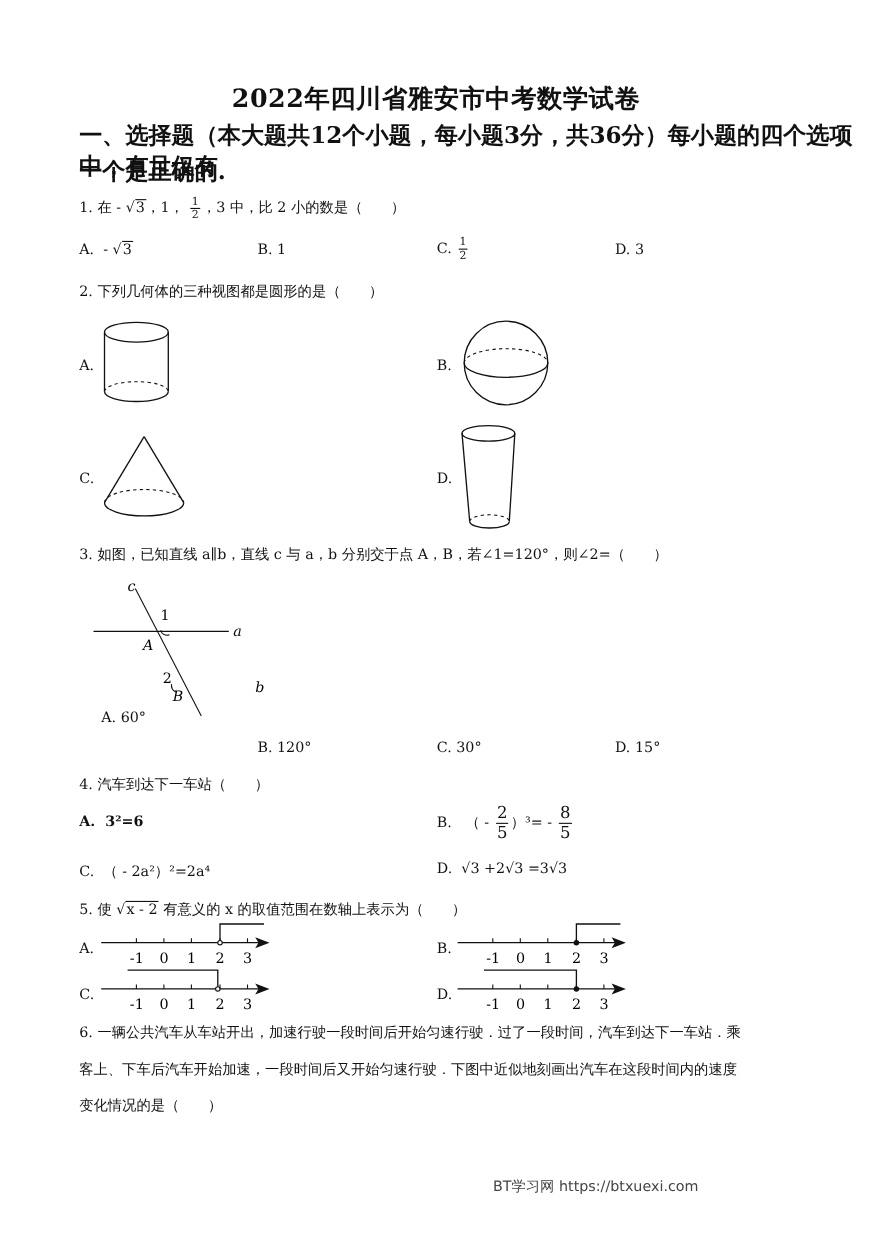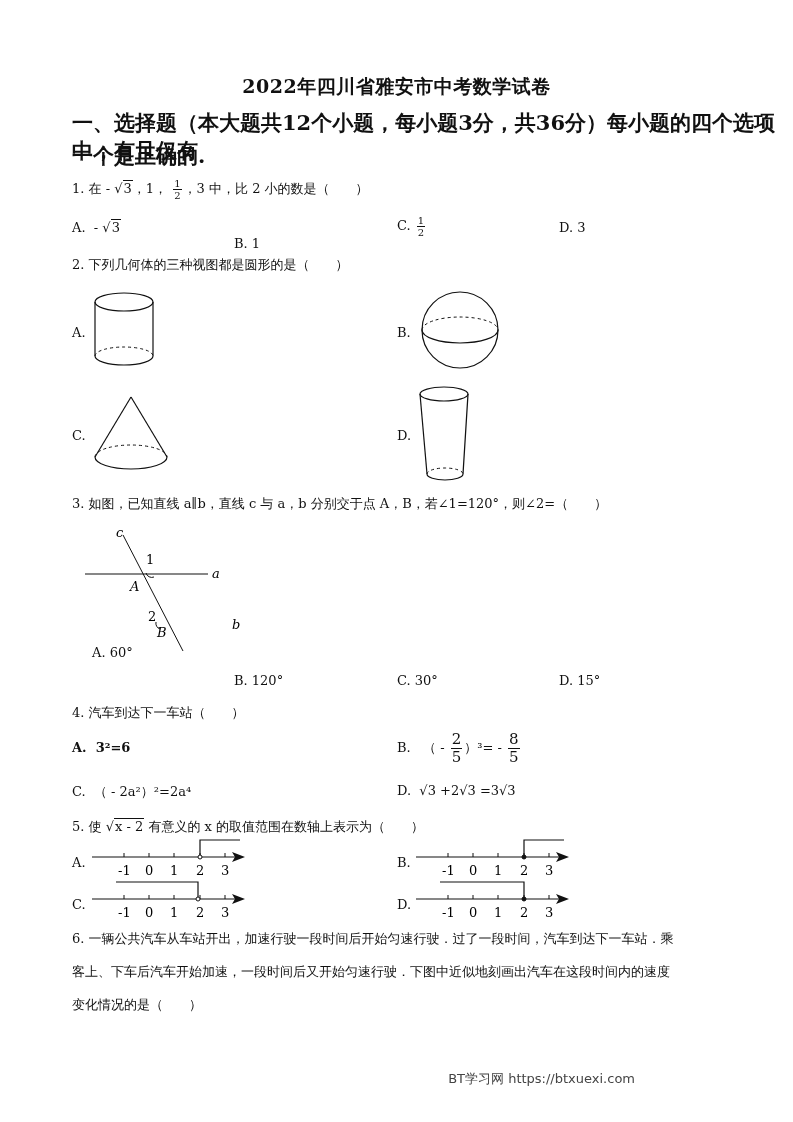--- a/index.html
+++ b/index.html
@@ -1,19 +1,19 @@
 <!DOCTYPE html>
 <html><head>
 <meta charset="utf-8">
 <style>
   html, body { margin:0; padding:0; background:#ffffff; }
   body { width:793px; height:1122px; position:relative; overflow:hidden;
          font-family:"DejaVu Serif","Liberation Serif",serif; color:#111; }
   .abs { position:absolute; }
-  .title { left:0; width:793px; top:74px; text-align:center; font-size:19px; font-weight:bold; letter-spacing:0.5px; }
+  .title { left:0; width:793px; top:74px; text-align:center; font-size:23px; font-weight:bold; letter-spacing:0.5px; }
   .sec { left:72px; font-size:21px; font-weight:bold; }
   .q { left:72px; font-size:13px; }
   .opt { font-size:13px; }
   .frac { display:inline-flex; flex-direction:column; align-items:center; vertical-align:middle; font-size:10px; line-height:11px; margin:0 2px; }
   .frac .num { border-bottom:1px solid #111; padding:0 1px; }
   .frac.big { font-size:15px; line-height:17px; }
   .sqrt { display:inline-block; }
   .sqrt .rad { border-top:1px solid #111; padding:0 1px; font-style:normal; }
   .it { font-style:italic; }
   .footer { left:0; width:635px; top:1070px; text-align:right; font-family:"DejaVu Sans","Liberation Sans",sans-serif; font-size:13px; color:#444; }
@@ -34,21 +34,21 @@
   <span class="sqrt">√<span class="rad">3</span></span><span>，1，</span>
   <span class="frac">
       <span class="num">1</span>
       <span>2</span>
     </span><span>，3 中，比 2 小的数是（　　）</span>
 </div>
 <div class="abs opt" style="left:72px; top:220px;">
   <span>A.</span>&nbsp;&nbsp;<span>-</span>
   <span class="sqrt">√<span class="rad">3</span></span>
 </div>
-<div class="abs opt" style="left:234px; top:236px;">
+<div class="abs opt" style="left:234px; top:220px;">
   <span>B.</span> <span>1</span>
 </div>
 <div class="abs opt" style="left:397px; top:215px;">
   <span>C.</span>
   <span class="frac">
       <span class="num">1</span>
       <span>2</span>
     </span>
 </div>
 <div class="abs opt" style="left:559px; top:220px;">

